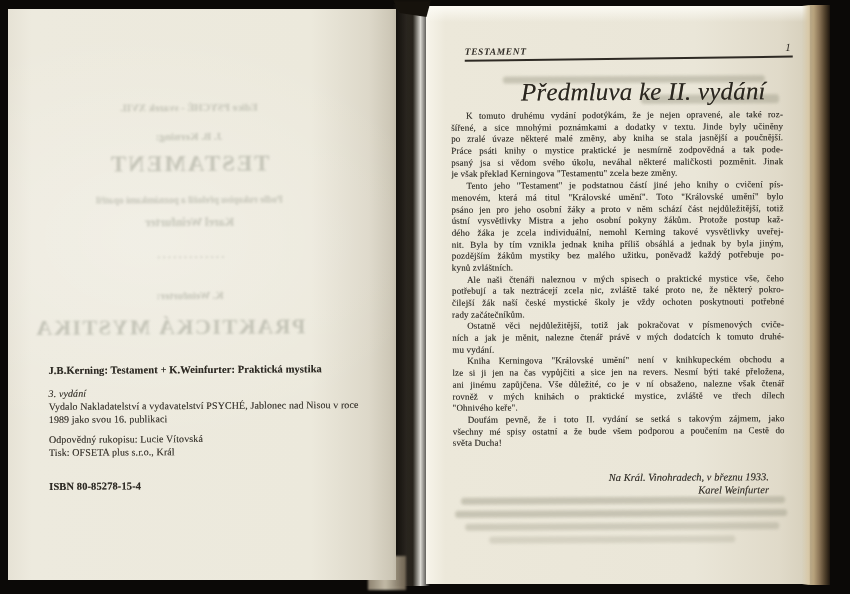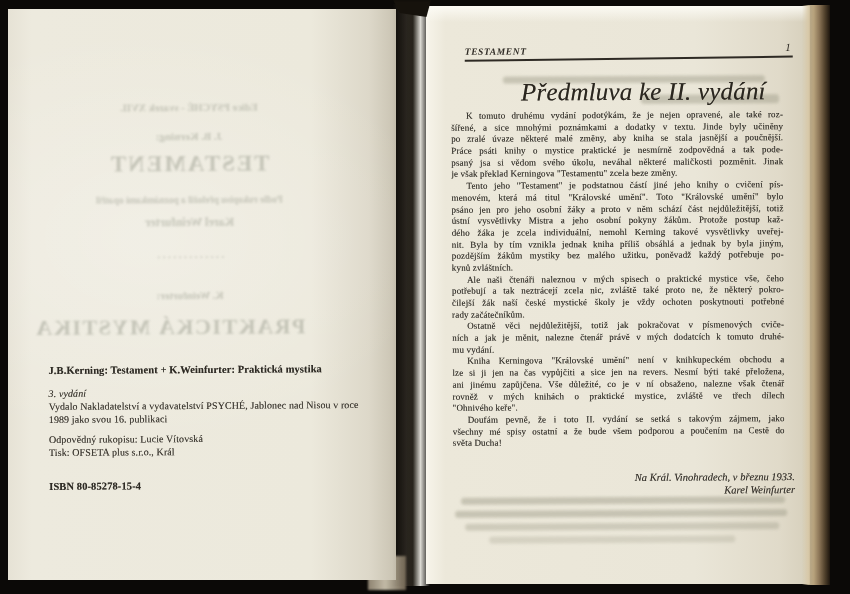--- a/index.html
+++ b/index.html
@@ -88,21 +88,21 @@
     position:absolute;left:26px;top:104px;width:332px;color:#33302a;
     text-shadow:0 0 .4px rgba(51,48,42,.55);
   }
   .bline{
     font-size:9px;line-height:11.7px;height:11.7px;overflow:hidden;
     text-align:justify;text-align-last:justify;letter-spacing:.15px;
   }
   .bline.pfirst{text-indent:15px;}
   .bline.plast{text-align-last:left;}
   .sig{
-    position:absolute;right:16px;font-style:italic;font-size:10.5px;color:#332f29;
+    position:absolute;right:42px;font-style:italic;font-size:10.5px;color:#332f29;
     text-shadow:0 0 .4px rgba(51,47,41,.5);white-space:nowrap;
   }
   #signature-place-date{top:466px;}
   #signature-name{top:479px;}
   
   .ghost-bar{
     position:absolute;height:7px;border-radius:3px;
     background:rgba(156,154,134,.45);filter:blur(1.6px);
   }
 </style>

